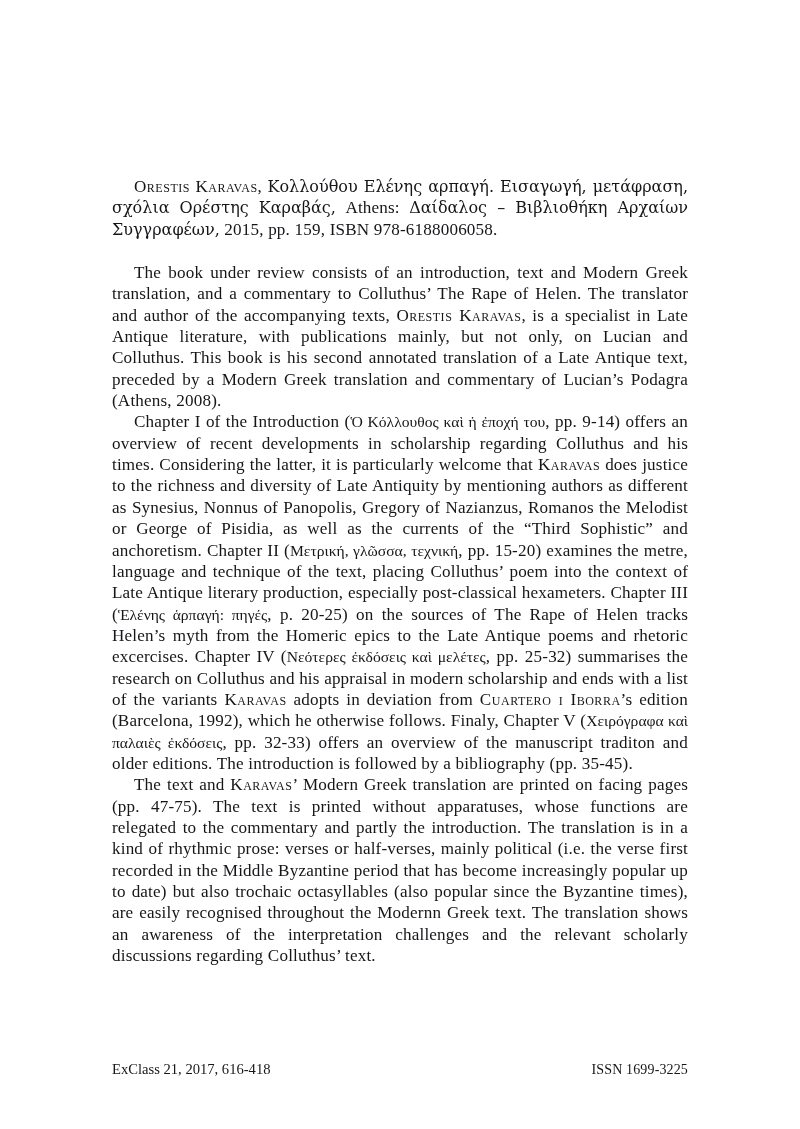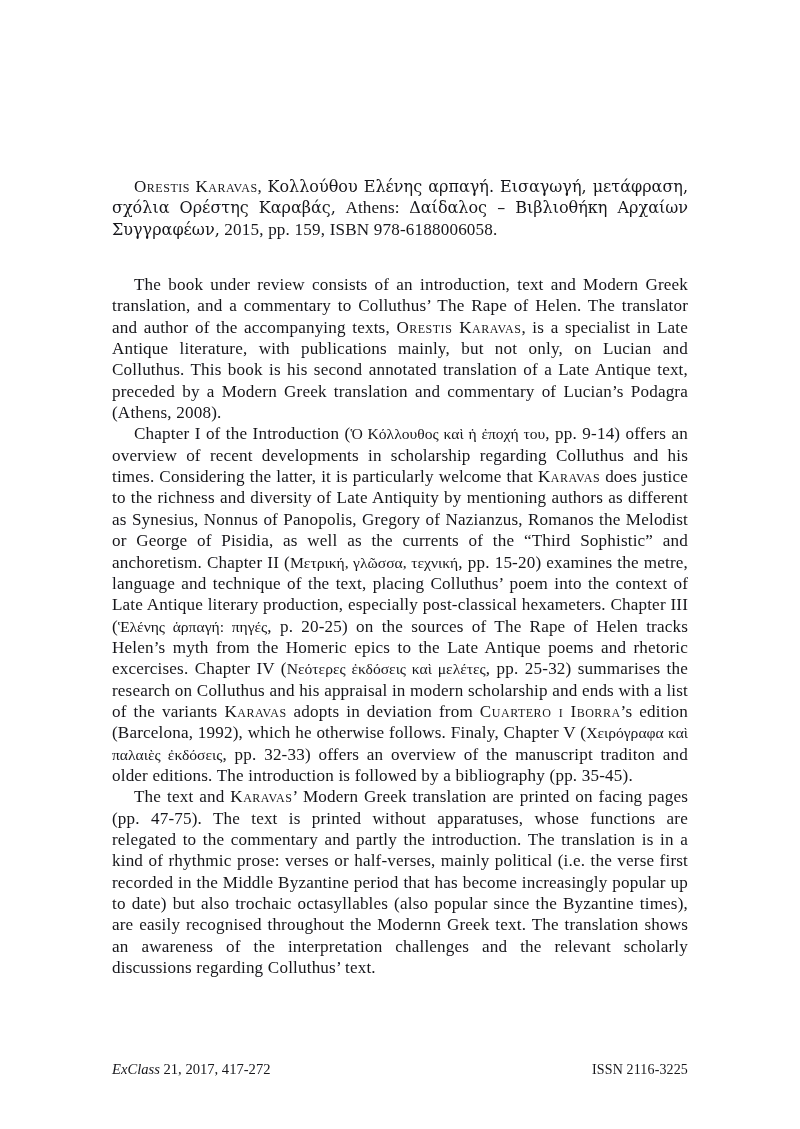--- a/index.html
+++ b/index.html
@@ -33,21 +33,21 @@
     text-align: justify;
     text-justify: inter-word;
     font-size: 17.1px;
     line-height: 21.35px;
     letter-spacing: 0.01em;
     word-spacing: 0.005em;
     hyphens: none;
   }
   p.ref {
     text-indent: 22px;
-    margin-bottom: 34px;
+    margin-bottom: 22px;
   }
   p.body-para {
     text-indent: 22px;
   }
   .sc {
     font-variant: small-caps;
     letter-spacing: 0.03em;
   }
   .it {
   }
@@ -65,21 +65,20 @@
     position: absolute;
     left: 112px;
     top: 1061px;
     width: 576px;
     display: flex;
     justify-content: space-between;
     align-items: baseline;
     font-size: 14.6px;
   }
   .footer-left .it {
-    font-style: italic;
   }
   .footer-right {
     font-size: 14.0px;
     letter-spacing: 0.01em;
   }
 </style>
 </head>
 <body>
 
 <div class="page">
@@ -96,17 +95,17 @@
       <span>ISBN 978-6188006058.</span>
     </p>
 
     <p class="body-para"><span>The book under review consists of an introduction, text and Modern Greek translation, and a commentary to Colluthus’ </span><span class="it">The Rape of Helen</span><span>. The translator and author of the accompanying texts, </span><span class="sc">Orestis Karavas</span><span>, is a specialist in Late Antique literature, with publications mainly, but not only, on Lucian and Colluthus. This book is his second annotated translation of a Late Antique text, preceded by a Modern Greek translation and commentary of Lucian’s </span><span class="it">Podagra</span><span> (Athens, 2008).</span></p>
     <p class="body-para"><span>Chapter I of the Introduction (</span><span class="gr">Ὁ Κόλλουθος καὶ ἡ ἐποχή του</span><span>, pp. 9-14) offers an overview of recent developments in scholarship regarding Colluthus and his times. Considering the latter, it is particularly welcome that </span><span class="sc">Karavas</span><span> does justice to the richness and diversity of Late Antiquity by mentioning authors as different as Synesius, Nonnus of Panopolis, Gregory of Nazianzus, Romanos the Melodist or George of Pisidia, as well as the currents of the “Third Sophistic” and anchoretism. Chapter II (</span><span class="gr">Μετρική, γλῶσσα, τεχνική</span><span>, pp. 15-20) examines the metre, language and technique of the text, placing Colluthus’ poem into the context of Late Antique literary production, especially post-classical hexameters. Chapter III (</span><span class="gr">Ἑλένης ἁρπαγή: πηγές</span><span>, p. 20-25) on the sources of </span><span class="it">The Rape of Helen</span><span> tracks Helen’s myth from the Homeric epics to the Late Antique poems and rhetoric excercises. Chapter IV (</span><span class="gr">Νεότερες ἐκδόσεις καὶ μελέτες</span><span>, pp. 25-32) summarises the research on Colluthus and his appraisal in modern scholarship and ends with a list of the variants </span><span class="sc">Karavas</span><span> adopts in deviation from </span><span class="sc">Cuartero i Iborra</span><span>’s edition (Barcelona, 1992), which he otherwise follows. Finaly, Chapter V (</span><span class="gr">Χειρόγραφα καὶ παλαιὲς ἐκδόσεις</span><span>, pp. 32-33) offers an overview of the manuscript traditon and older editions. The introduction is followed by a bibliography (pp. 35-45).</span></p>
     <p class="body-para"><span>The text and </span><span class="sc">Karavas</span><span>’ Modern Greek translation are printed on facing pages (pp. 47-75). The text is printed without apparatuses, whose functions are relegated to the commentary and partly the introduction. The translation is in a kind of rhythmic prose: verses or half-verses, mainly political (i.e. the verse first recorded in the Middle Byzantine period that has become increasingly popular up to date) but also trochaic octasyllables (also popular since the Byzantine times), are easily recognised throughout the Modernn Greek text. The translation shows an awareness of the interpretation challenges and the relevant scholarly discussions regarding Colluthus’ text.</span></p>
 
   </div>
 
   <div class="footer">
-    <div class="footer-left"><span class="it">ExClass</span><span> 21, 2017, 417-272</span></div>
-    <div class="footer-right">ISSN 2116-3225</div>
+    <div class="footer-left"><span class="it">ExClass</span><span> 21, 2017, 616-418</span></div>
+    <div class="footer-right">ISSN 1699-3225</div>
   </div>
 
 </div>
 
 </body></html>

